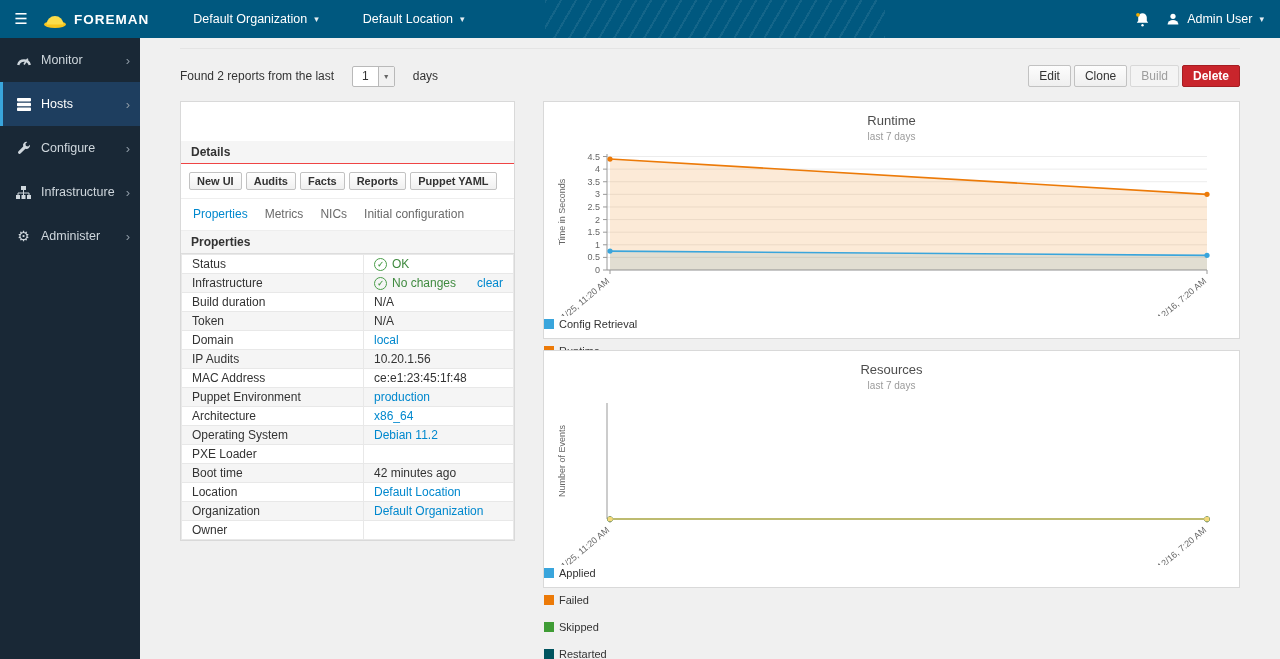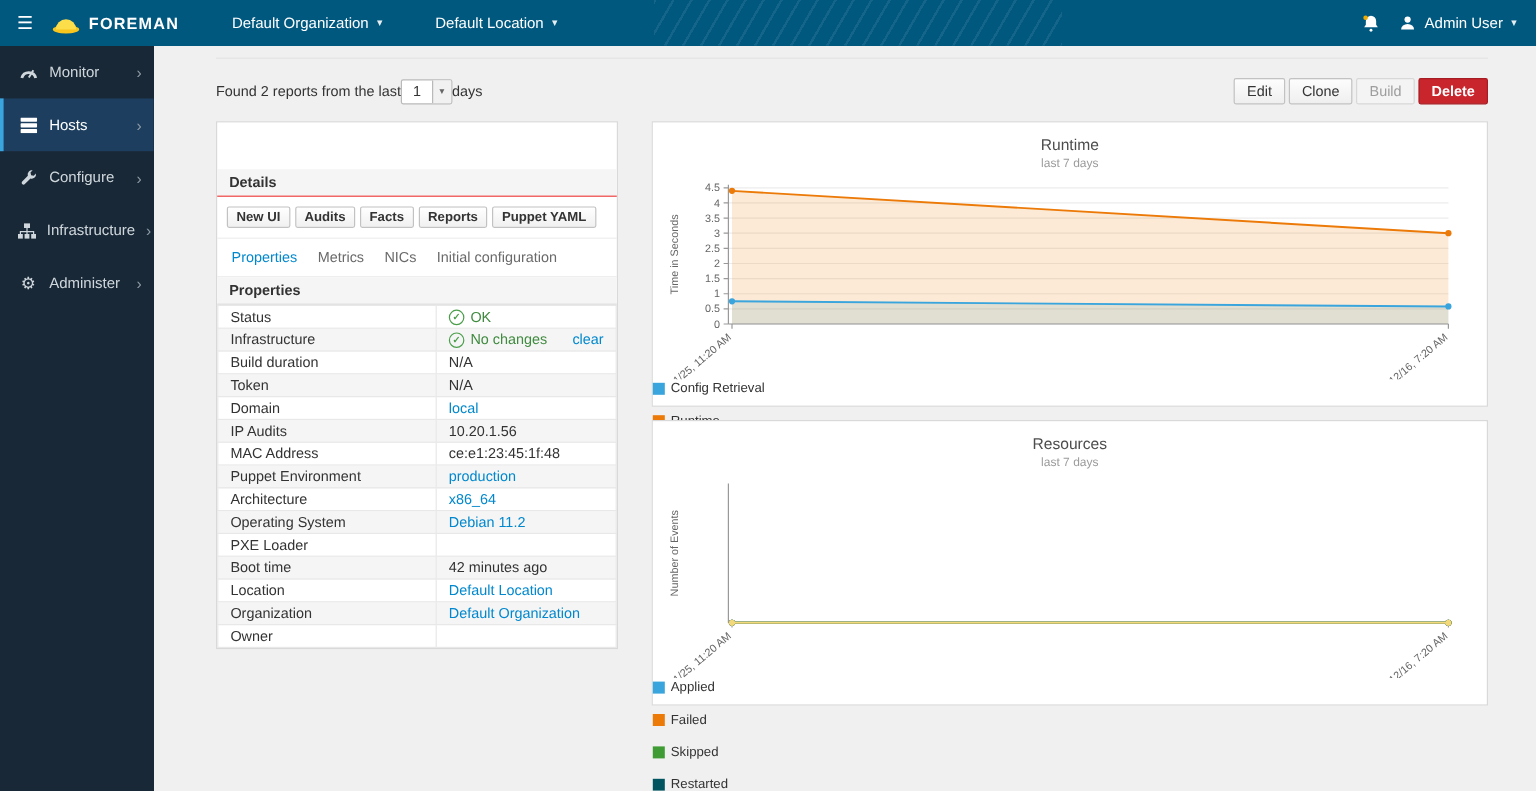--- a/index.html
+++ b/index.html
@@ -14,39 +14,39 @@
             background:repeating-linear-gradient(120deg, rgba(255,255,255,0.08) 0 2px, transparent 2px 13px); }
   .nav-burger { width:42px; text-align:center; font-size:15px; cursor:pointer; color:#fff; }
   .brand { display:flex; align-items:center; gap:6px; margin-right:22px; cursor:pointer; }
   .brand-text { font-weight:bold; font-size:13.5px; letter-spacing:1px; color:#fff;text-align:center; }
   .nav-dd { display:flex; align-items:center; gap:7px; padding:0 22px; height:38px; cursor:pointer; font-size:12.5px; }
   .caret { font-size:9px; opacity:.9; }
   .nav-right { margin-left:auto; display:flex; align-items:center; gap:16px; padding-right:16px; }
   .nav-user { display:flex; align-items:center; gap:7px; cursor:pointer; font-size:12.5px; }
 
   
-  .sidebar { position:fixed; top:38px; left:0; bottom:0; width:128px; background:#192836; z-index:10; }
+  .sidebar { position:fixed; top:38px; left:0; bottom:0; width:140px; background:#192836; z-index:10; }
   .side-item { display:flex; align-items:center; gap:9px; height:44px; padding:0 10px 0 12px;
                color:#cfd7dd; cursor:pointer; border-left:3px solid transparent; font-size:12.5px; }
   .side-item.active { background:#1e3e5f; border-left-color:#39a5dc; color:#fff; }
   .side-item .sicon { width:17px; display:inline-flex; justify-content:center; align-items:center; }
   .side-item .chev { margin-left:auto; color:#8d9aa5; font-size:13px; }
 
   
   .main { margin-left:140px; padding:16px 40px 0; }
   .breadcrumb { display:flex; align-items:center; gap:8px; padding-bottom:13px; border-bottom:1px solid #e4e4e4; font-size:13px; }
   .link { color:#0088ce; cursor:pointer; }
   .bc-sep { color:#9a9a9a; font-size:13px; }
   .host-status-ring { width:12px; height:12px; border:2.5px solid #de321f; border-radius:50%; display:inline-block; }
   .bc-host { color:#363636; }
   .ui-switch-btn { margin-left:4px; background:#fff; border:1px solid #ccc; border-radius:2px; padding:1px 7px;
                    font-size:13px; color:#555; cursor:pointer; font-family:inherit; }
 
   .toolbar { display:flex; align-items:center; margin-top:16px; }
-  .report-filter { display:flex; align-items:center; gap:0; color:#333; }
+  .report-filter { display:flex; align-items:center; gap:18px; color:#333; }
   .mini-select { display:inline-flex; align-items:stretch; border:1px solid #b9b9b9; background:#fff; border-radius:2px; height:21px; cursor:pointer; }
   .mini-select .val { padding:2px 9px; min-width:24px; text-align:center; }
   .mini-select .caret-box { border-left:1px solid #b9b9b9; background:#f1f1f1; color:#666; font-size:7px;
                             display:flex; align-items:center; padding:0 4px; }
   .actions { margin-left:auto; display:flex; gap:3px; }
   .btn { font-family:inherit; font-size:12px; padding:3px 10px; border:1px solid #c2c2c2; border-radius:2px;
          background:linear-gradient(#fdfdfd,#efefef); color:#333; cursor:pointer; }
   .btn.disabled { color:#9d9d9d; background:#f4f4f4; border-color:#d8d8d8; cursor:default; }
   .btn.danger { background:#c9252c; border-color:#a51d22; color:#fff; font-weight:bold; }
 

